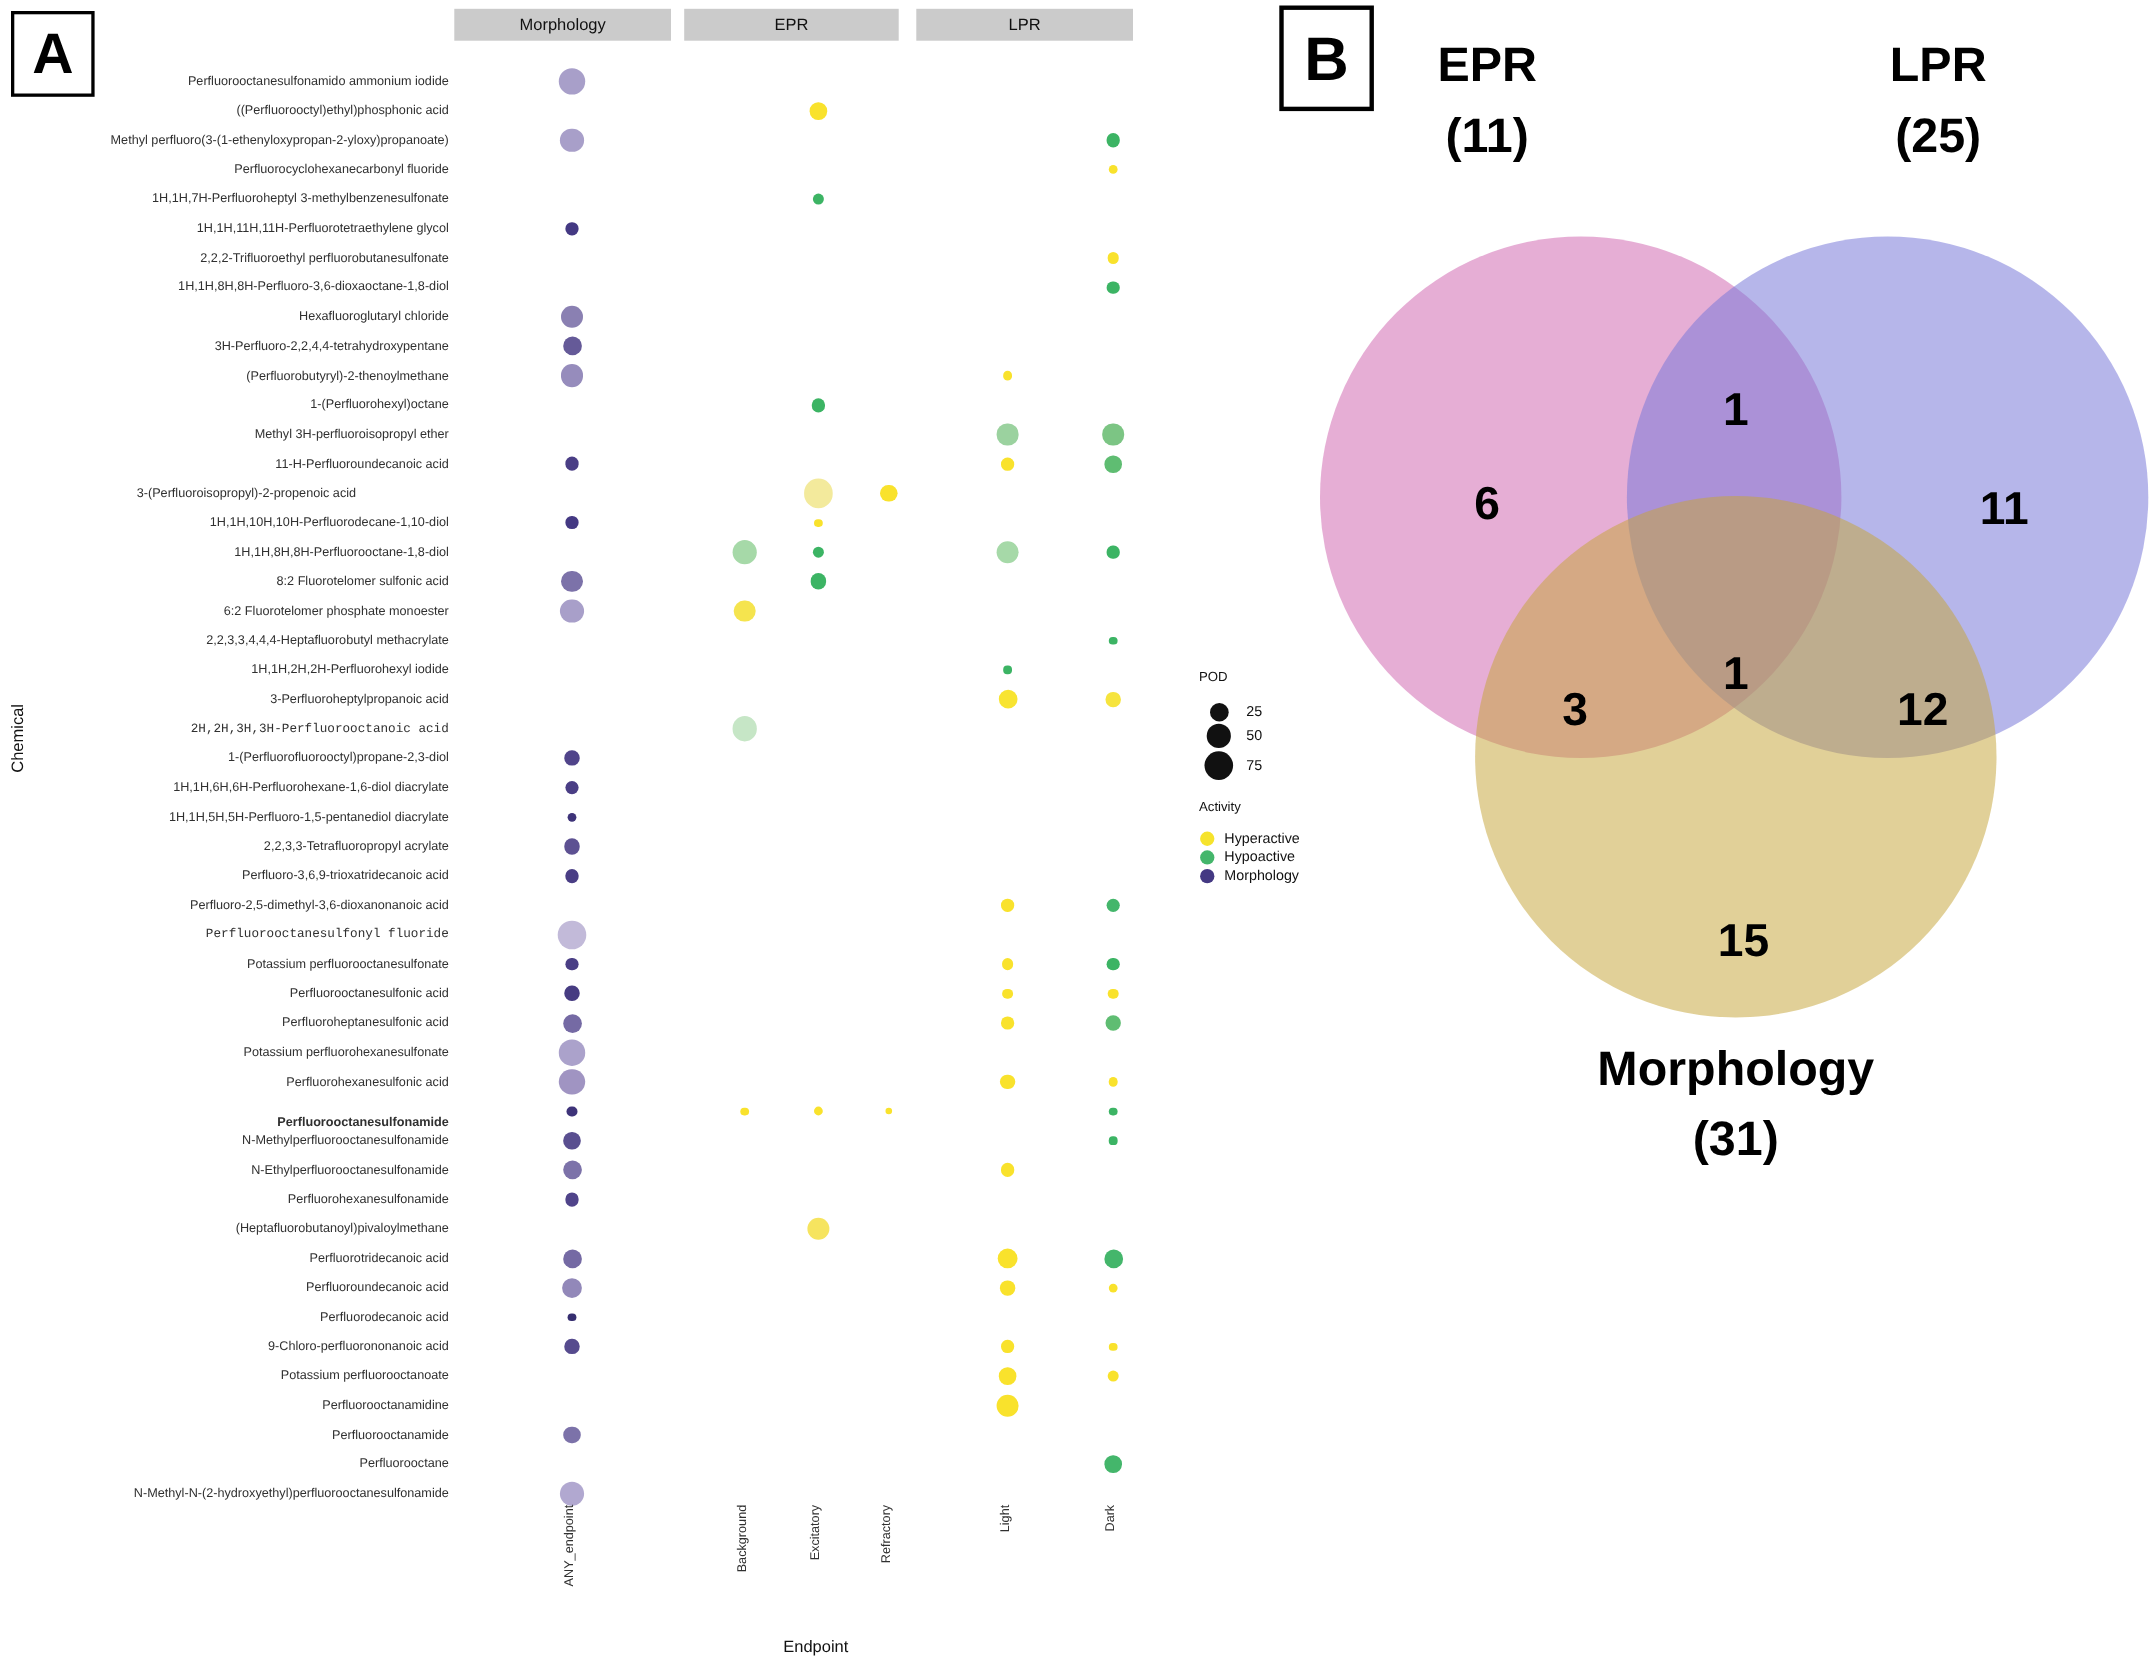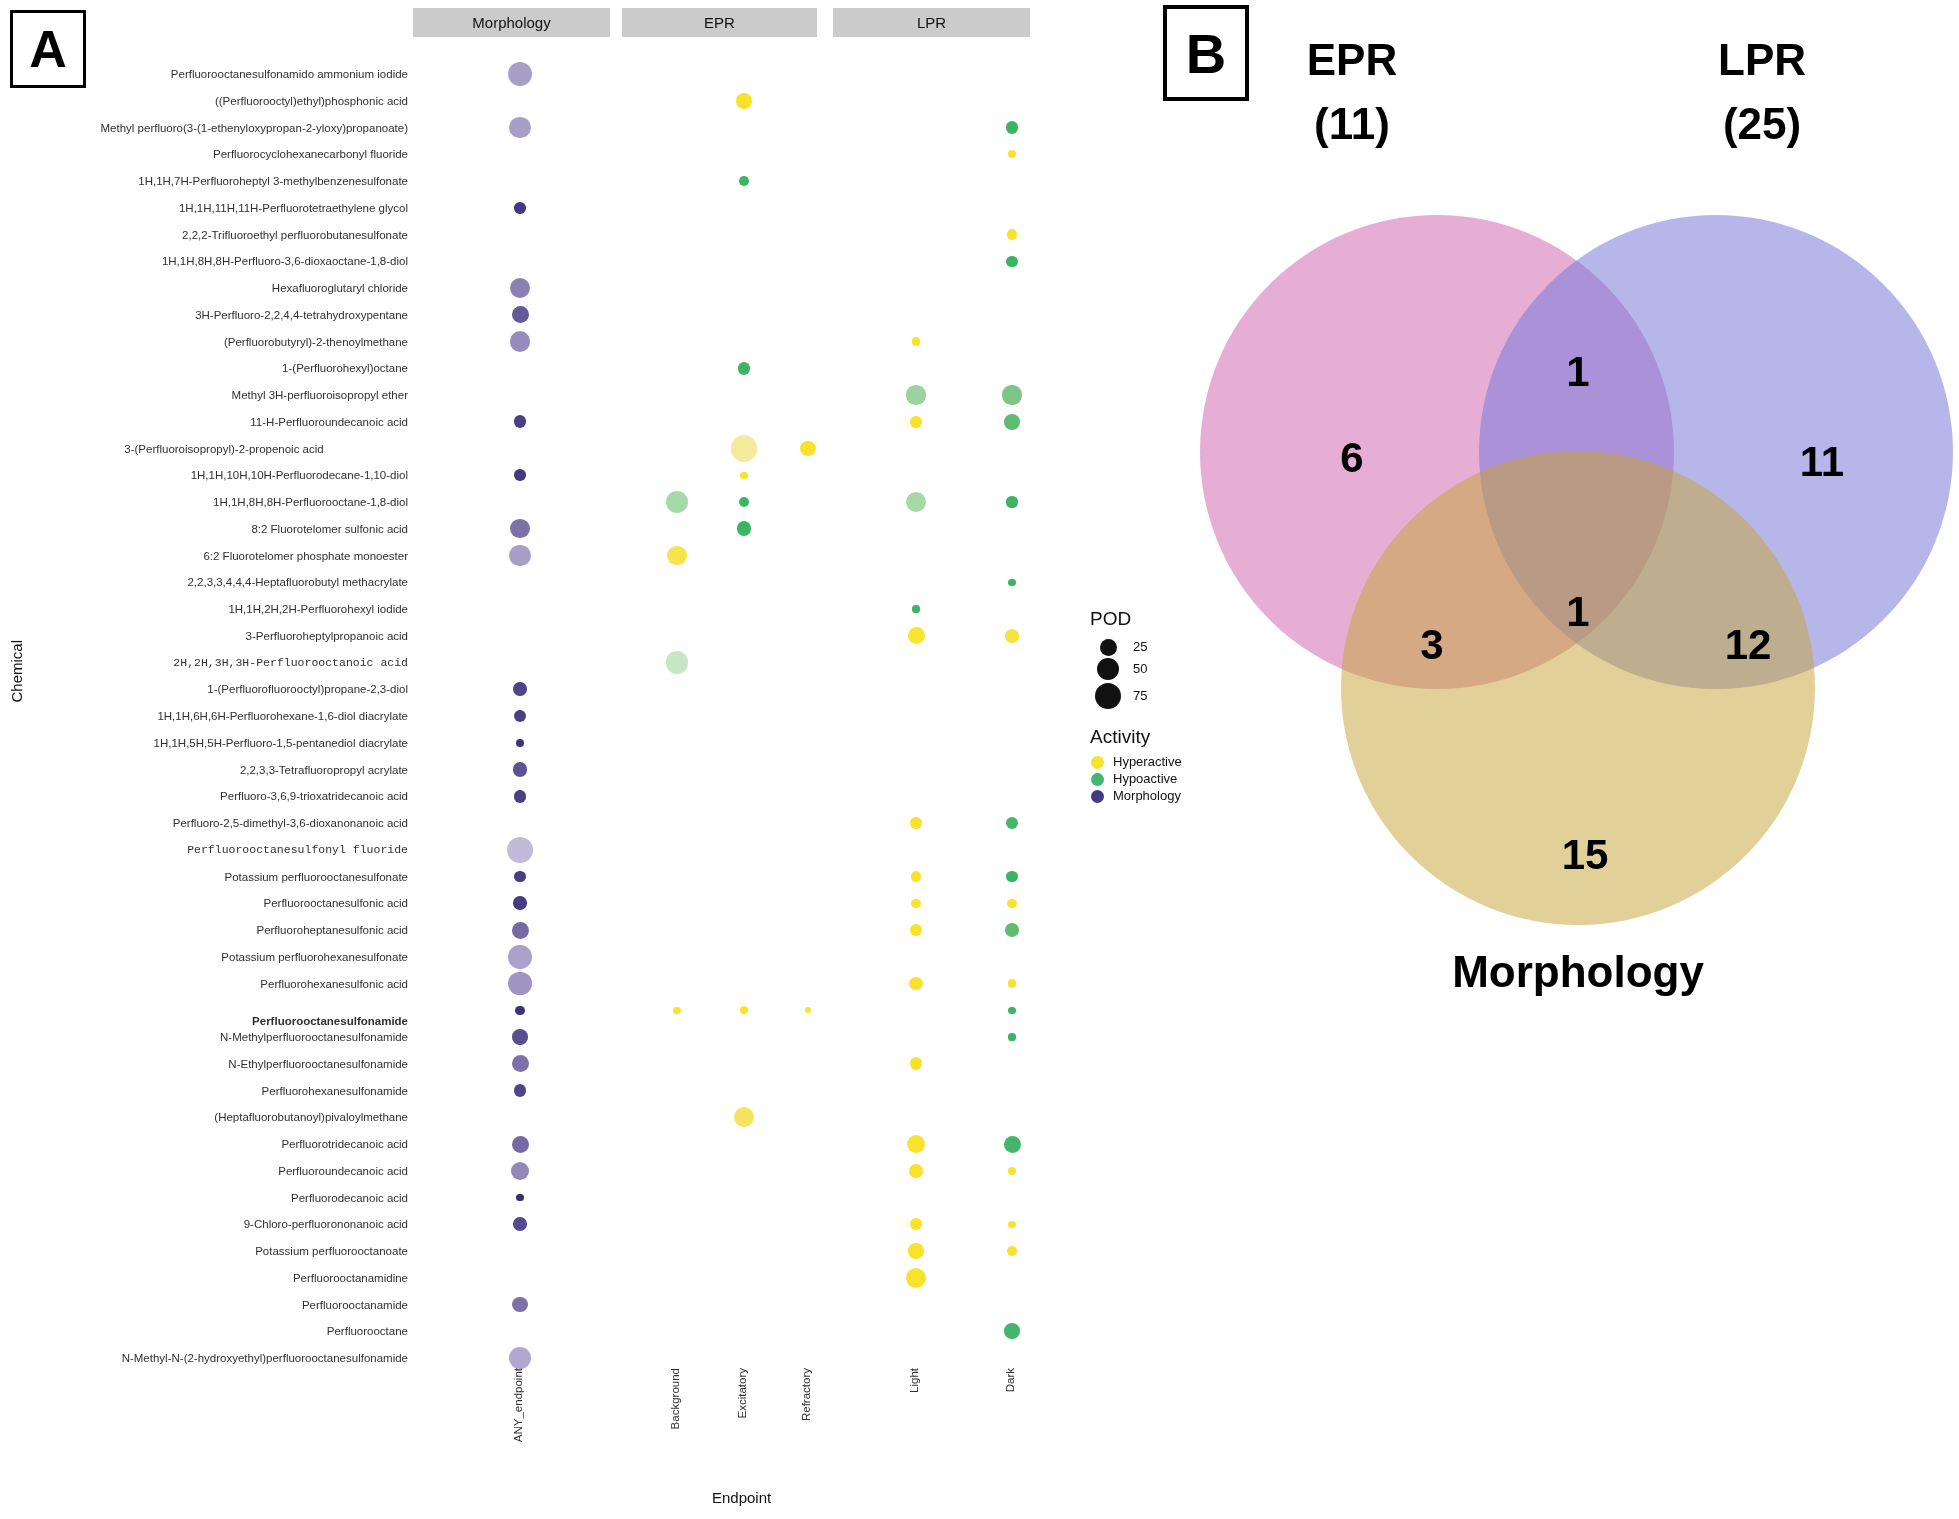--- a/index.html
+++ b/index.html
@@ -12,21 +12,21 @@
   .group-header{position:absolute;height:29px;background:#cbcbcb;
        display:flex;align-items:center;justify-content:center;
        font-size:15px;color:#111;}
   .chem-label{position:absolute;height:14px;line-height:14px;font-size:11.5px;
        color:#303030;text-align:right;white-space:nowrap;}
   .dot{position:absolute;border-radius:50%;}
   .tick-label{position:absolute;writing-mode:vertical-rl;transform:rotate(180deg);
        font-size:11.5px;color:#303030;white-space:nowrap;}
   .axis-title{position:absolute;font-size:15px;color:#111;}
   .y-title{writing-mode:vertical-rl;transform:rotate(180deg);}
-  .legend-title{position:absolute;font-size:19px;color:#111;}
+  .legend-title{position:absolute;font-size:12px;color:#111;}
   .legend-num{position:absolute;font-size:13px;color:#111;}
   .legend-dot{position:absolute;border-radius:50%;}
   .legend-item-label{position:absolute;font-size:13px;color:#111;white-space:nowrap;}
   .venn-circle{position:absolute;border-radius:50%;}
   .venn-count{position:absolute;font-size:42px;font-weight:600;color:#000;
        transform:translate(-50%,-50%);}
   .venn-set-label{position:absolute;text-align:center;font-weight:700;font-size:44px;
        color:#000;transform:translateX(-50%);line-height:1.45;white-space:nowrap;}
 </style>
 </head>
@@ -219,20 +219,21 @@
       <div>(11)</div>
     </div>
     <div class="venn-circle" style="left: 1479px; top: 215px; width: 474px; height: 474px; background: rgba(122, 122, 216, 0.55);"></div>
     <div class="venn-set-label" style="left: 1762px; top: 28px;">
       <div>LPR</div>
       <div>(25)</div>
     </div>
     <div class="venn-circle" style="left: 1341px; top: 451px; width: 474px; height: 474px; background: rgba(197, 164, 57, 0.52);"></div>
     <div class="venn-set-label" style="left: 1578px; top: 940px;">
       <div>Morphology</div>
+      <div>(31)</div>
     </div>
     <div class="venn-count" title="EPR only" style="left: 1352px; top: 458px;">6</div>
     <div class="venn-count" title="EPR and LPR" style="left: 1578px; top: 372px;">1</div>
     <div class="venn-count" title="LPR only" style="left: 1822px; top: 462px;">11</div>
     <div class="venn-count" title="EPR, LPR, Morphology" style="left: 1578px; top: 612px;">1</div>
     <div class="venn-count" title="EPR and Morphology" style="left: 1432px; top: 645px;">3</div>
     <div class="venn-count" title="LPR and Morphology" style="left: 1748px; top: 645px;">12</div>
     <div class="venn-count" title="Morphology only" style="left: 1585px; top: 855px;">15</div>
   </div>
 

